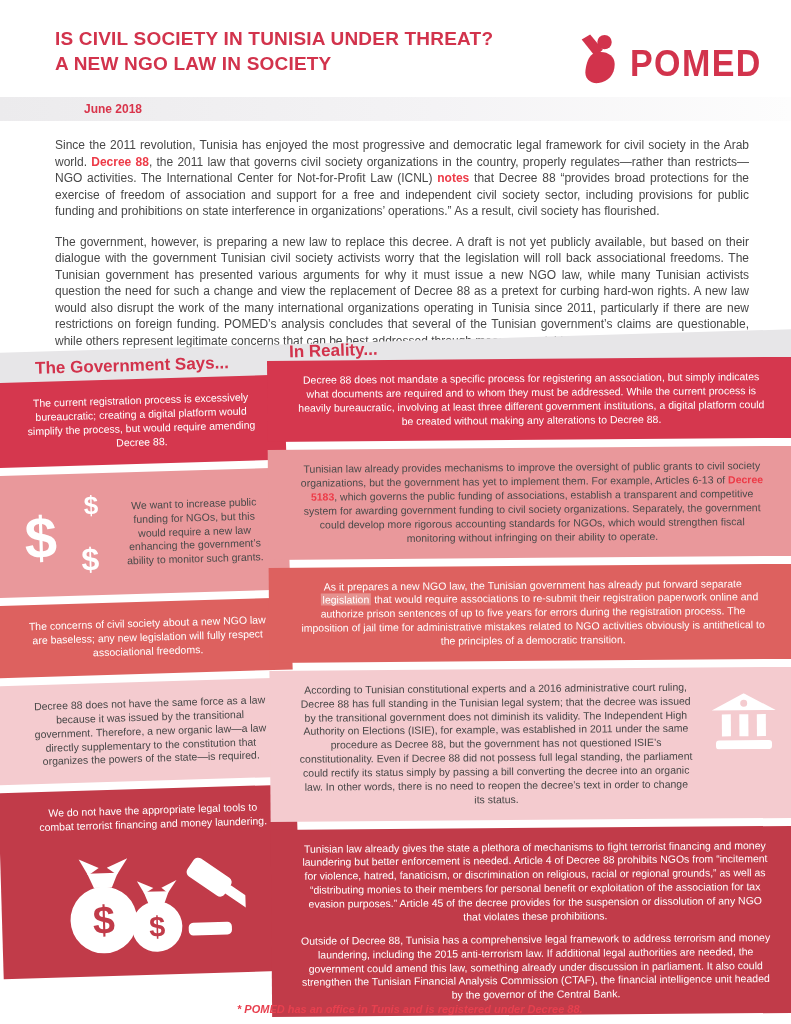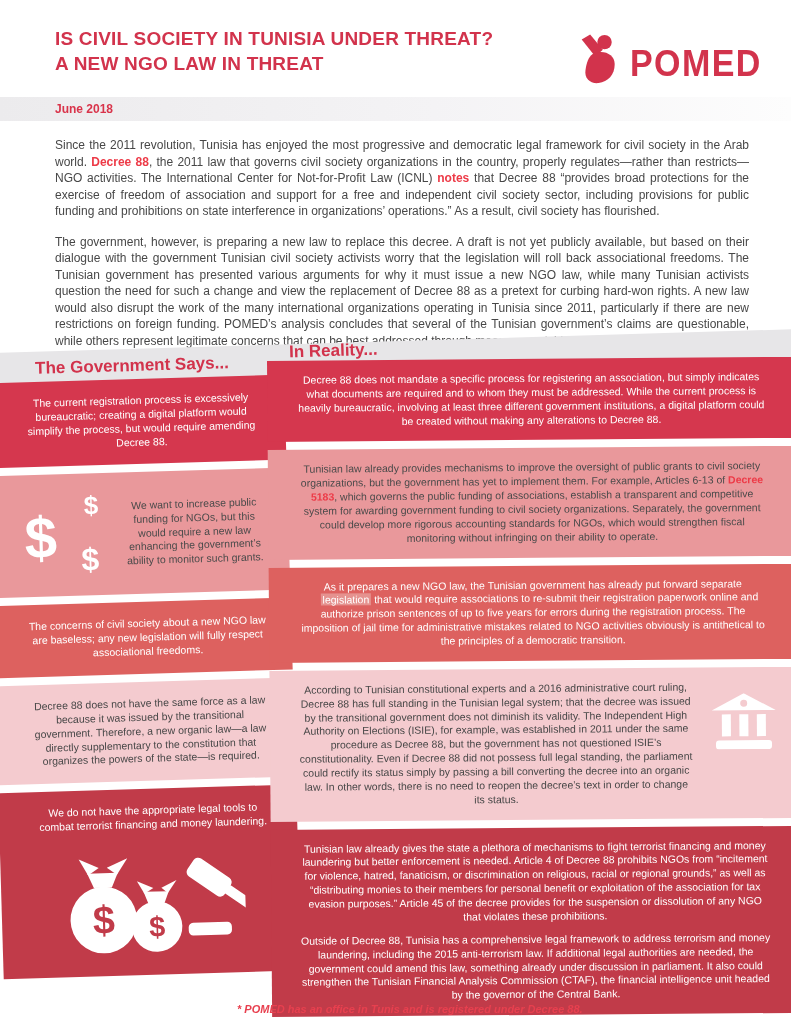--- a/index.html
+++ b/index.html
@@ -8,21 +8,21 @@
 
   
   .hdr{position:relative;padding:26px 0 0 55px;height:71px;}
   .title{color:#D2334C;font-size:19px;font-weight:bold;line-height:1.33;letter-spacing:.2px;margin:0;}
   .title span{display:block;}
   .logo{position:absolute;top:33px;right:18px;display:flex;align-items:flex-end;}
   .logo svg{width:44px;height:52px;margin-right:6px;}
   .logo-text{color:#D2334C;font-size:37px;font-weight:bold;letter-spacing:1.5px;transform:scale(.92,1.02);transform-origin:left center;}
 
   .date-strip{height:24px;background:linear-gradient(90deg,#ECEBED 0%,#F4F3F5 55%,#FDFDFD 100%);
-              display:flex;align-items:center;padding-left:55px;}
+              display:flex;align-items:center;padding-left:84px;}
   .date-strip .date{color:#D9344B;font-size:12px;font-weight:bold;}
 
   
   .intro{padding:16px 42px 0 55px;color:#474747;font-size:12px;line-height:1.38;text-align:justify;}
   .intro p{margin:0 0 14px 0;}
   a.rlink{color:#ED3A47;text-decoration:none;font-weight:bold;cursor:pointer;}
 
   
   .band{position:absolute;top:341px;left:-20px;width:835px;height:31px;background:#E7E6E8;
         transform:rotate(-1.7deg);z-index:0;}
@@ -71,21 +71,21 @@
             font-style:italic;z-index:3;margin-top:26px;}
 </style>
 </head>
 <body>
 
 <div class="page">
 
   <div class="hdr">
     <h1 class="title">
       <span>IS CIVIL SOCIETY IN TUNISIA UNDER THREAT?</span>
-      <span>A NEW NGO LAW IN THREAT</span>
+      <span>A NEW NGO LAW IN SOCIETY</span>
     </h1>
     <div class="logo">
       <svg viewBox="0 0 52 58">
         <g fill="#D2334C">
           <circle cx="29" cy="9" r="8.5"></circle>
           <path d="M2 6 L12 0 L27 18 L18 26 Z"></path>
           <path d="M15 23 C27 17 41 23 41 35 C41 48 33 56 22 57.5 C12 58.5 5 52 6.5 42 C8 32 10 27 15 23 Z"></path>
         </g>
       </svg>
       <span class="logo-text">POMED</span>

